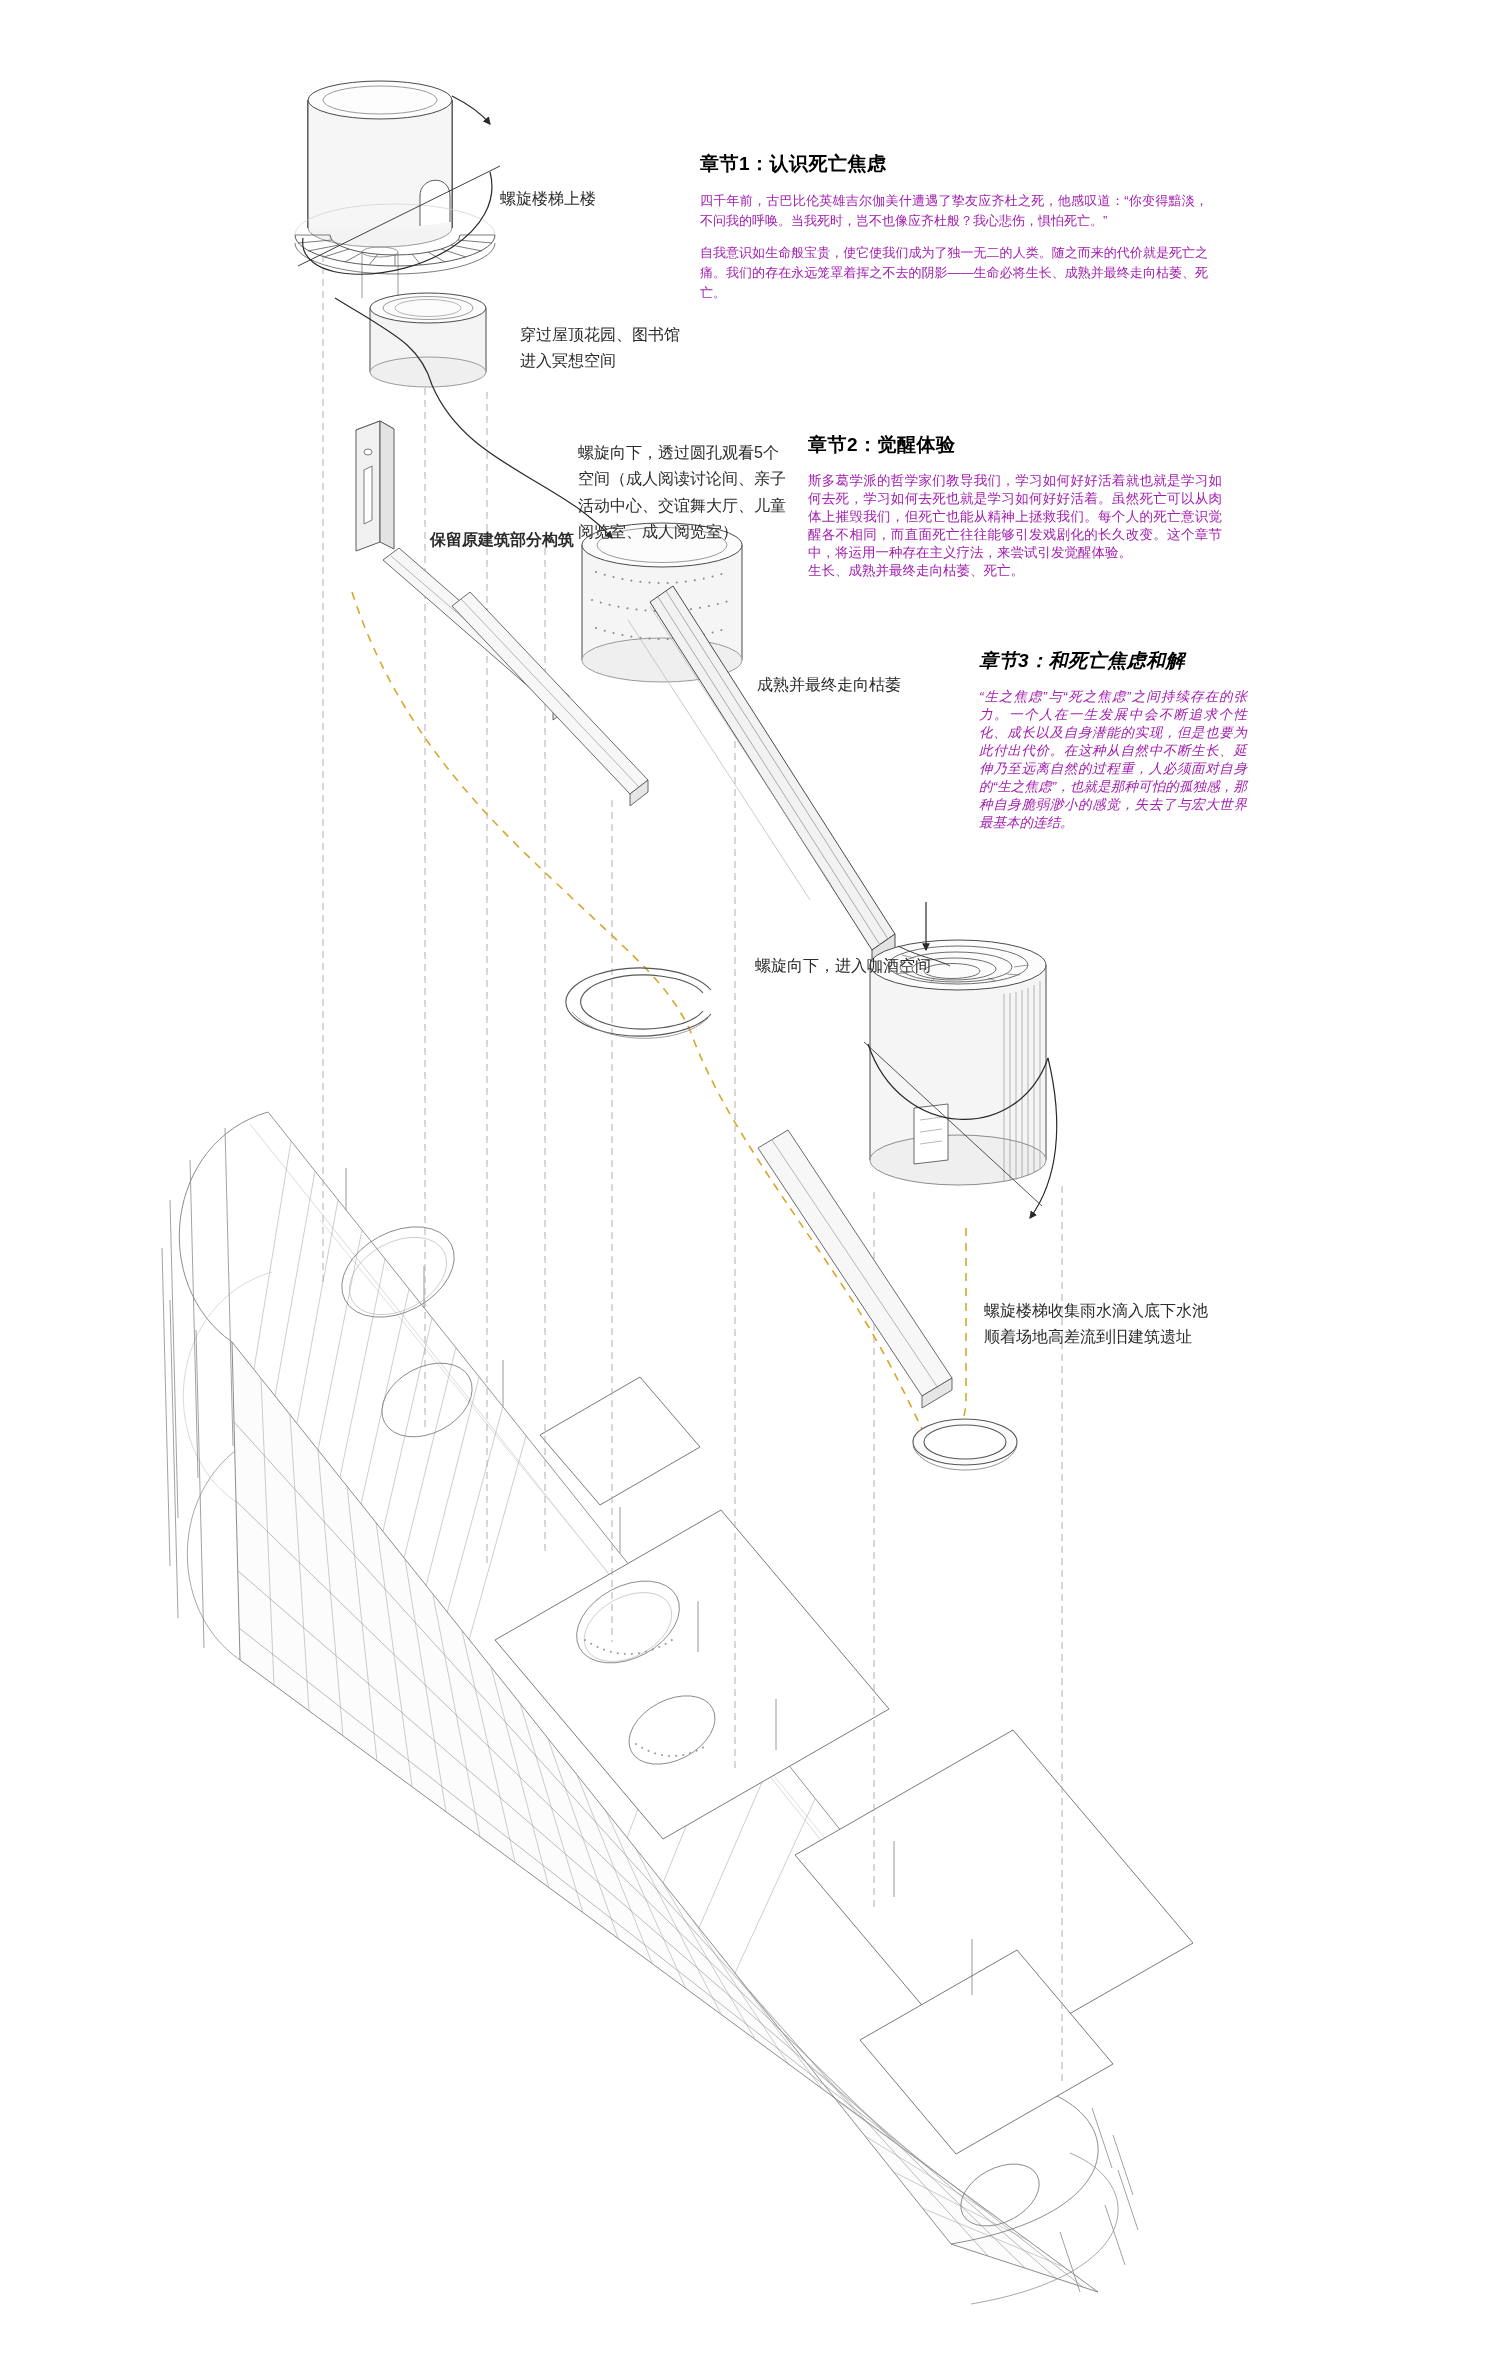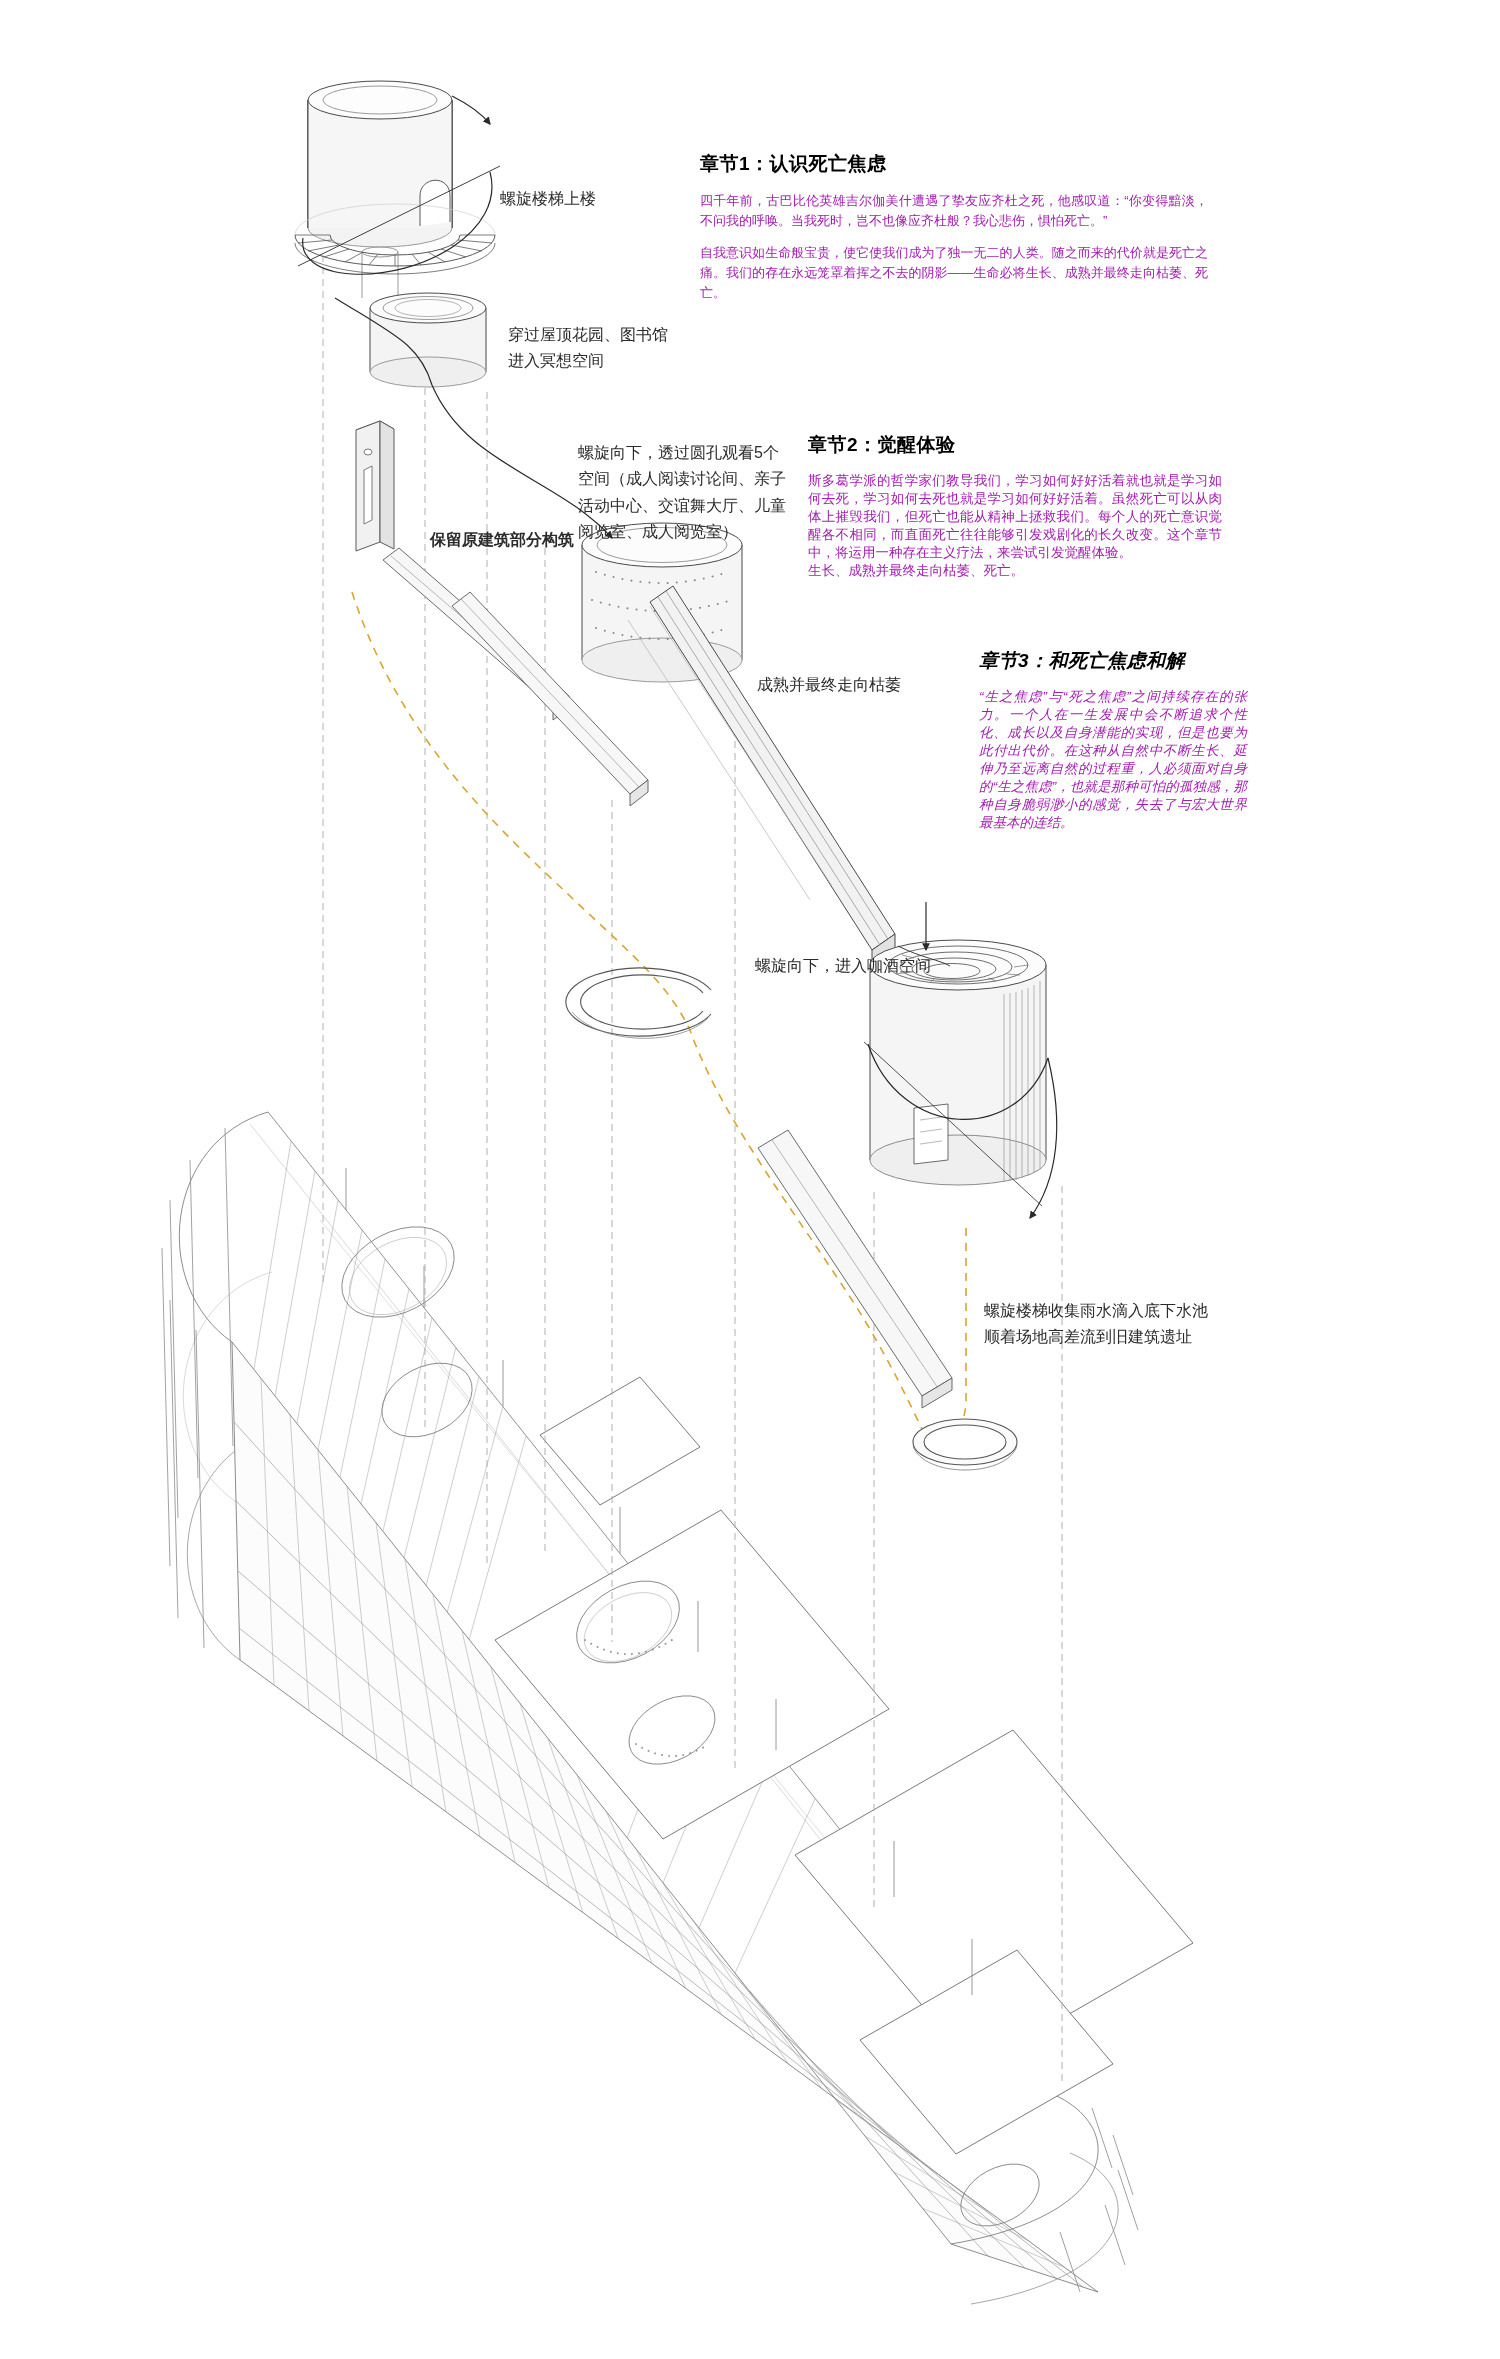--- a/index.html
+++ b/index.html
@@ -223,21 +223,21 @@
 </div>
 
 <div class="txt ch3" style="left:979px;top:648px;width:268px;font-style:italic;">
   <h2 class="ch-title">章节3：和死亡焦虑和解</h2>
   <div class="ch-body">
     <p>“生之焦虑”与“死之焦虑”之间持续存在的张力。一个人在一生发展中会不断追求个性化、成长以及自身潜能的实现，但是也要为此付出代价。在这种从自然中不断生长、延伸乃至远离自然的过程重，人必须面对自身的“生之焦虑”，也就是那种可怕的孤独感，那种自身脆弱渺小的感觉，失去了与宏大世界最基本的连结。</p>
   </div>
 </div>
 
 <div class="txt lbl" style="left:500px;top:186px;">螺旋楼梯上楼</div>
-<div class="txt lbl" style="left:508px;top:322px;font-family:Liberation Serif, serif;">穿过屋顶花园、图书馆
+<div class="txt lbl" style="left:520px;top:322px;font-family:Liberation Serif, serif;">穿过屋顶花园、图书馆
 进入冥想空间</div>
 <div class="txt lbl" style="left:578px;top:440px;">螺旋向下，透过圆孔观看5个
 空间（成人阅读讨论间、亲子
 活动中心、交谊舞大厅、儿童
 阅览室、成人阅览室）</div>
 <div class="txt lbl" style="left:430px;top:527px;font-weight:bold;">保留原建筑部分构筑</div>
 <div class="txt lbl" style="left:757px;top:672px;">成熟并最终走向枯萎</div>
 <div class="txt lbl" style="left:755px;top:953px;">螺旋向下，进入咖酒空间</div>
 <div class="txt lbl" style="left:984px;top:1298px;">螺旋楼梯收集雨水滴入底下水池
 顺着场地高差流到旧建筑遗址</div>

